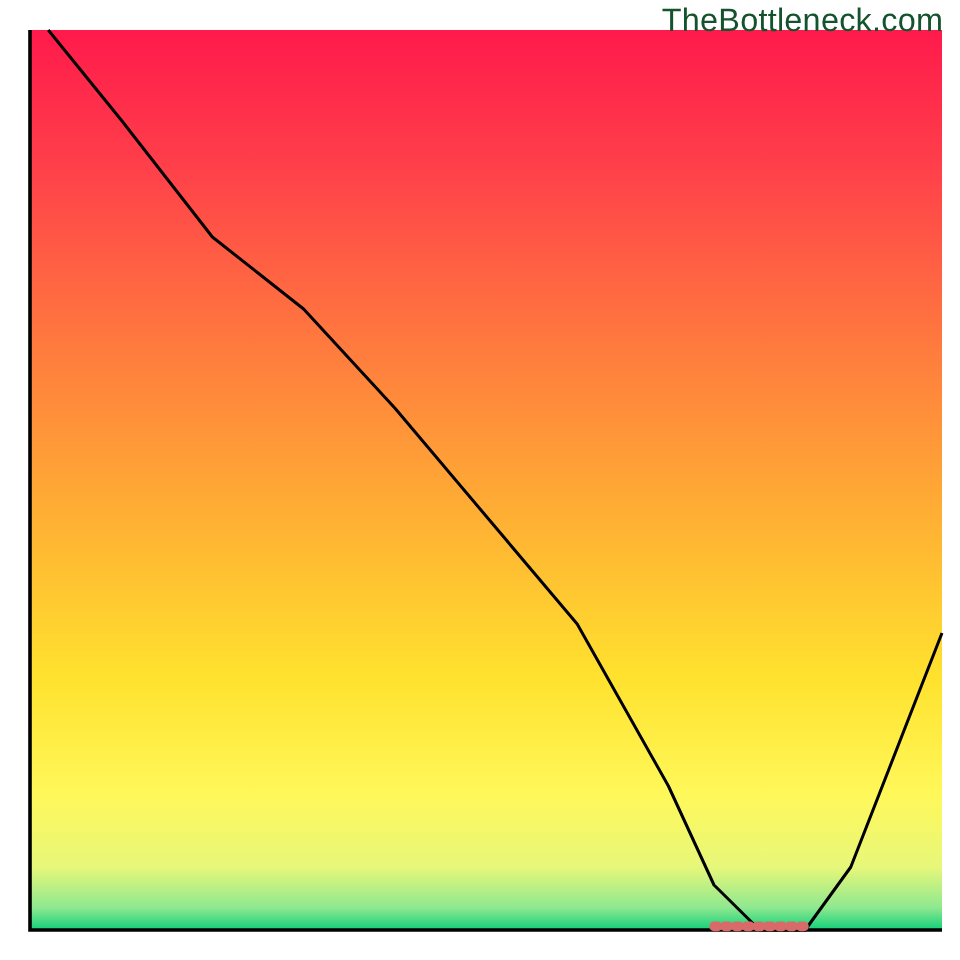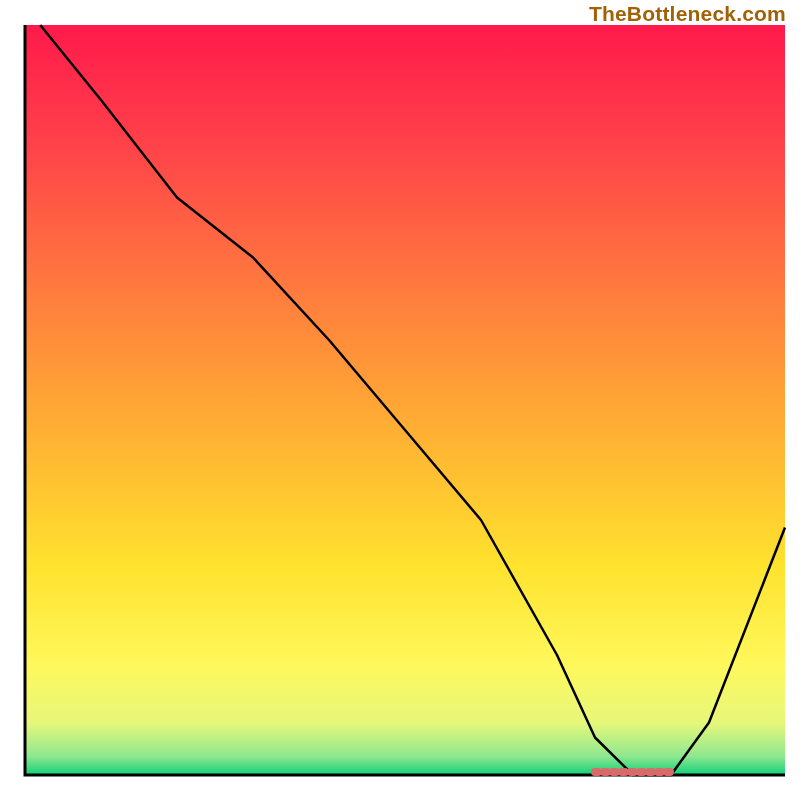--- a/index.html
+++ b/index.html
@@ -3,23 +3,23 @@
 <meta charset="utf-8">
 <style>
   * { margin: 0; padding: 0; box-sizing: border-box; }
   html, body { width: 800px; height: 800px; overflow: hidden; background: #fff; }
   .wrap { position: relative; width: 800px; height: 800px; }
   .watermark {
     position: absolute;
     top: 2px;
     right: 14px;
     font-family: Arial, Helvetica, sans-serif;
-    font-size: 21px;
-    font-weight: bold;
-    color: #a16207;
+    font-size: 27px;
+    font-weight: normal;
+    color: #14532d;
     letter-spacing: 0.2px;
   }
   svg { display: block; }
 </style>
 </head>
 <body>
 
 <div class="wrap">
   <div class="watermark">TheBottleneck.com</div>
   <svg id="chart-svg" width="800" height="800" viewBox="0 0 800 800">

